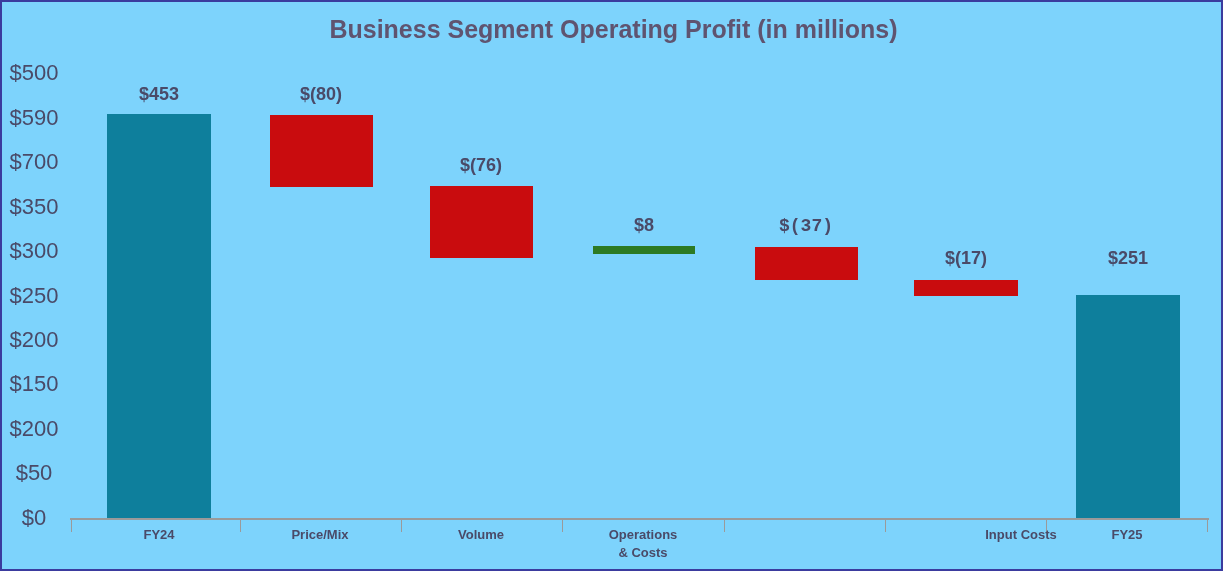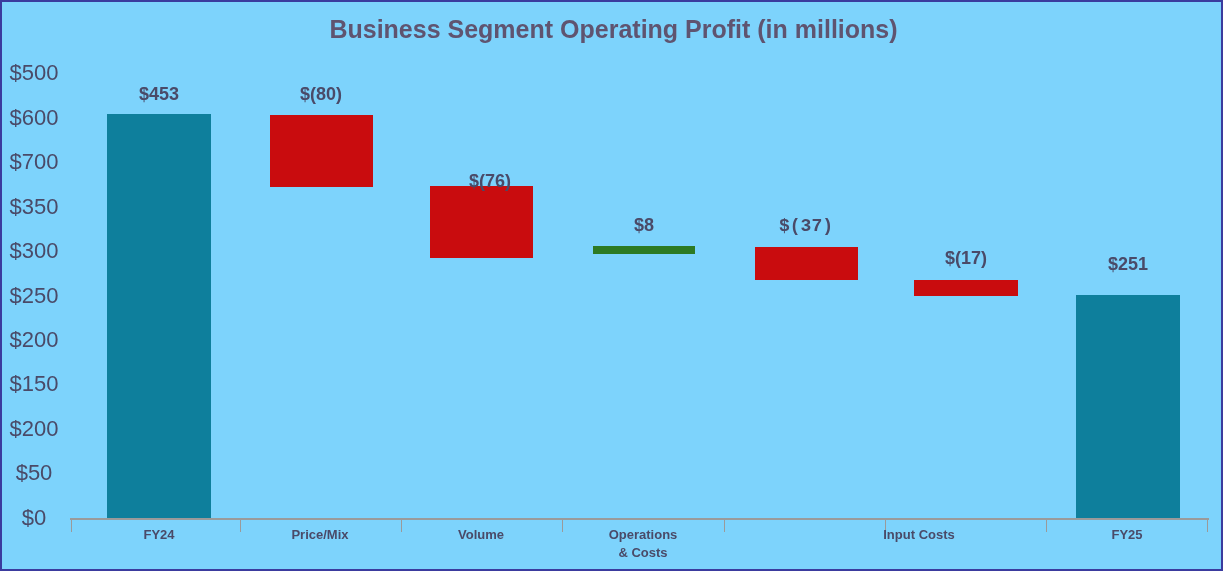--- a/index.html
+++ b/index.html
@@ -98,21 +98,21 @@
 </style>
 </head>
 <body>
 
 <div id="chart-root">
 
   <div id="chart-title">Business Segment Operating Profit (in millions)</div>
 
   <div id="y-axis-labels">
     <div class="y-tick-label" style="top:71px">$500</div>
-    <div class="y-tick-label" style="top:116px">$600</div>
+    <div class="y-tick-label" style="top:116px">$590</div>
     <div class="y-tick-label" style="top:160px">$700</div>
     <div class="y-tick-label" style="top:205px">$350</div>
     <div class="y-tick-label" style="top:249px">$300</div>
     <div class="y-tick-label" style="top:294px">$250</div>
     <div class="y-tick-label" style="top:338px">$200</div>
     <div class="y-tick-label" style="top:382px">$150</div>
     <div class="y-tick-label" style="top:427px">$200</div>
     <div class="y-tick-label" style="top:471px">$50</div>
     <div class="y-tick-label" style="top:516px">$0</div>
   </div>
@@ -121,25 +121,25 @@
     <div class="bar bar-teal" style="left:37px;  top:112px; width:104px; height:404px;"></div>
     <div class="bar bar-red" style="left:200px; top:113px; width:103px; height:72px;"></div>
     <div class="bar bar-red" style="left:360px; top:184px; width:103px; height:72px;"></div>
     <div class="bar bar-green" style="left:523px; top:244px; width:102px; height:8px;"></div>
     <div class="bar bar-red" style="left:685px; top:245px; width:103px; height:33px;"></div>
     <div class="bar bar-red" style="left:844px; top:278px; width:104px; height:16px;"></div>
     <div class="bar bar-teal" style="left:1006px;top:293px; width:104px; height:223px;"></div>
 
     <div class="bar-label" style="left:89px;  top:82px;">$453</div>
     <div class="bar-label" style="left:251px; top:82px;">$(80)</div>
-    <div class="bar-label" style="left:420px; top:153px;margin-top:16px;">$(76)</div>
+    <div class="bar-label" style="left:411px; top:153px;">$(76)</div>
     <div class="bar-label" style="left:574px; top:213px;">$8</div>
     <div class="bar-label" style="left:736px; top:214px;font-family:Liberation Mono, monospace;">$(37)</div>
     <div class="bar-label" style="left:896px; top:246px;">$(17)</div>
-    <div class="bar-label" style="left:1058px;top:252px;">$251</div>
+    <div class="bar-label" style="left:1058px;top:246px;">$251</div>
   </div>
 
   <div id="axis-line"></div>
 
   <div class="axis-tick" style="left:69px;"></div>
   <div class="axis-tick" style="left:238px;"></div>
   <div class="axis-tick" style="left:399px;"></div>
   <div class="axis-tick" style="left:560px;"></div>
   <div class="axis-tick" style="left:722px;"></div>
   <div class="axis-tick" style="left:883px;"></div>
@@ -152,20 +152,20 @@
   <div class="cat-label" style="left:318px;">
     <div>Price/Mix</div>
   </div>
   <div class="cat-label" style="left:479px;">
     <div>Volume</div>
   </div>
   <div class="cat-label" style="left:641px;">
     <div>Operations</div>
     <div>&amp; Costs</div>
   </div>
-  <div class="cat-label" style="left:917px;">
+  <div class="cat-label" style="left:1019px;">
     <div>Input Costs</div>
   </div>
   <div class="cat-label" style="left:1125px;">
     <div>FY25</div>
   </div>
 
 </div>
 
 </body></html>

